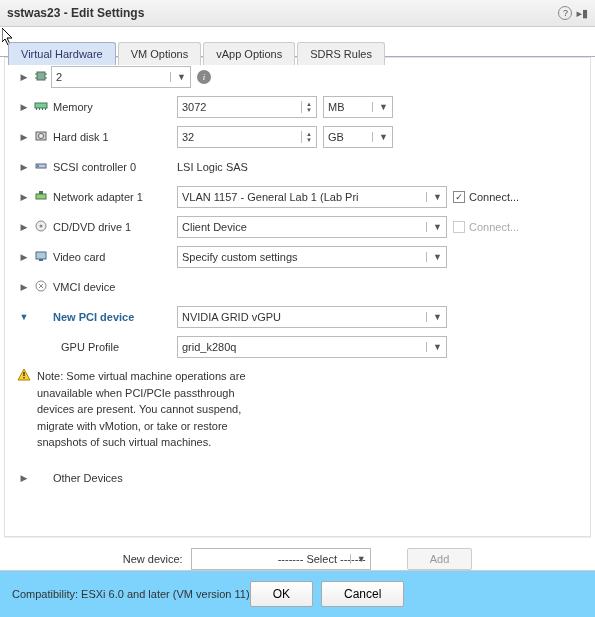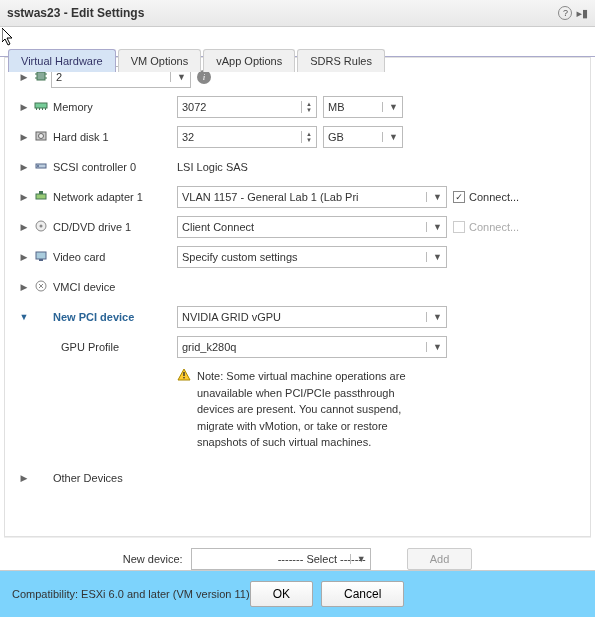--- a/index.html
+++ b/index.html
@@ -2,44 +2,44 @@
 <html><head>
 <meta charset="utf-8">
 <style>
 * { box-sizing: border-box; margin: 0; padding: 0; }
 body { font-family: Arial, sans-serif; font-size: 11px; background: #fff; width: 595px; height: 617px; overflow: hidden; color: #333; }
 .titlebar { background: linear-gradient(#f5f5f5, #e8e8e8); border-bottom: 1px solid #ccc; padding: 6px 7px; display: flex; align-items: center; justify-content: space-between; }
 .titlebar .title { font-weight: bold; font-size: 12px; }
 .titlebar .icons { display: flex; gap: 4px; align-items: center; color: #666; }
 .help-circle { width: 14px; height: 14px; border: 1px solid #888; border-radius: 50%; display: inline-flex; align-items: center; justify-content: center; font-size: 9px; color: #555; }
 .tabs { display: flex; padding: 6px 8px 0 8px; gap: 0; border-bottom: 1px solid #aac; background: #fff; }
-.tab { padding: 5px 12px; border: 1px solid #ccc; border-bottom: none; background: #f0f0f0; border-radius: 3px 3px 0 0; font-size: 11px; cursor: pointer; margin-right: 2px; position: relative; top: 16px; }
+.tab { padding: 5px 12px; border: 1px solid #ccc; border-bottom: none; background: #f0f0f0; border-radius: 3px 3px 0 0; font-size: 11px; cursor: pointer; margin-right: 2px; position: relative; top: 9px; }
 .tab.active { background: #d6e4f5; border-color: #aac; color: #336; }
 .content { padding: 4px 12px 8px 12px; background: #fff; height: 480px; overflow: auto; border: 1px solid #e0e0e0; margin: 0 4px; }
 .row { display: flex; align-items: center; min-height: 30px; padding: 0; }
 .expcol { width: 14px; text-align: center; color: #666; font-size: 9px; }
 .iconcol { width: 20px; text-align: center; }
 .labelcol { width: 126px; padding-left: 2px; }
 .fieldcol { flex: 1; display: flex; align-items: center; gap: 6px; }
 .dev-icon { width: 14px; height: 14px; display: inline-block; }
 .select, .spinner, .textval { border: 1px solid #bbb; background: #fff; height: 22px; display: flex; align-items: center; padding: 0 4px; font-size: 11px; }
 .select { width: 140px; justify-content: space-between; }
 .select.wide { width: 270px; }
 .select .arrow { border-left: 1px solid #bbb; padding-left: 6px; color: #555; font-size: 9px; }
 .spinner { width: 140px; justify-content: space-between; }
 .spinner .spins { display: flex; flex-direction: column; border-left: 1px solid #bbb; padding-left: 4px; }
 .spinner .spins span { font-size: 6px; line-height: 6px; color: #555; }
-.unit-select { width: 80px; }
+.unit-select { width: 70px; }
 .info-icon { width: 14px; height: 14px; border-radius: 50%; background: #888; color: #fff; display: inline-flex; align-items: center; justify-content: center; font-size: 9px; font-style: italic; font-family: serif; }
 .checkbox { display: inline-flex; align-items: center; gap: 4px; }
 .checkbox .box { width: 12px; height: 12px; border: 1px solid #888; display: inline-flex; align-items: center; justify-content: center; font-size: 9px; background: #fff; }
 .checkbox.disabled { color: #aaa; }
 .checkbox.disabled .box { border-color: #ccc; }
 .expanded-label { color: #2a6496; font-weight: bold; }
-.note-row { display: flex; padding: 6px 0 12px 0; }
+.note-row { display: flex; padding: 6px 0 12px 0; flex-direction: column; }
 .note-content { display: flex; gap: 6px; width: 250px; }
 .warn-icon { width: 14px; height: 14px; flex-shrink: 0; }
 .note-text { font-size: 11px; line-height: 1.5; color: #333; }
 .new-device-row { display: flex; align-items: center; justify-content: center; gap: 8px; padding: 10px 0; border-top: 1px solid #eee; margin: 0 4px; }
 .new-device-row .lbl { font-size: 11px; }
 .add-btn { border: 1px solid #ccc; background: #f5f5f5; padding: 4px 22px; border-radius: 2px; color: #999; font-size: 11px; margin-left: 28px; }
 .footer { background: #7dd3fc; border-top: 1px solid #ccc; padding: 10px 12px; display: flex; align-items: center; justify-content: flex-start; position: absolute; bottom: 0; left: 0; right: 0; }
 .footer .compat { font-size: 11px; color: #333; }
 .footer .btns { display: flex; gap: 8px; }
 .footer .btn { border: 1px solid #aaa; background: linear-gradient(#fff,#eee); padding: 5px 22px; border-radius: 2px; font-size: 12px; cursor: pointer; }
@@ -168,21 +168,21 @@
 
   <div class="row">
     <span class="expcol">▶</span>
     <span class="iconcol"><svg class="dev-icon" viewBox="0 0 14 14">
           <circle cx="7" cy="7" r="5" fill="#eee" stroke="#888"></circle>
           <circle cx="7" cy="7" r="1.5" fill="#888"></circle>
         </svg></span>
     <span class="labelcol">CD/DVD drive 1</span>
     <span class="fieldcol">
       <span class="select wide">
-          <span>Client Connect</span>
+          <span>Client Device</span>
           <span class="arrow">▼</span>
         </span>
       <span class="checkbox disabled">
           <span class="box"></span>
           <span>Connect...</span>
         </span>
     </span>
   </div>
 
   <div class="row">

